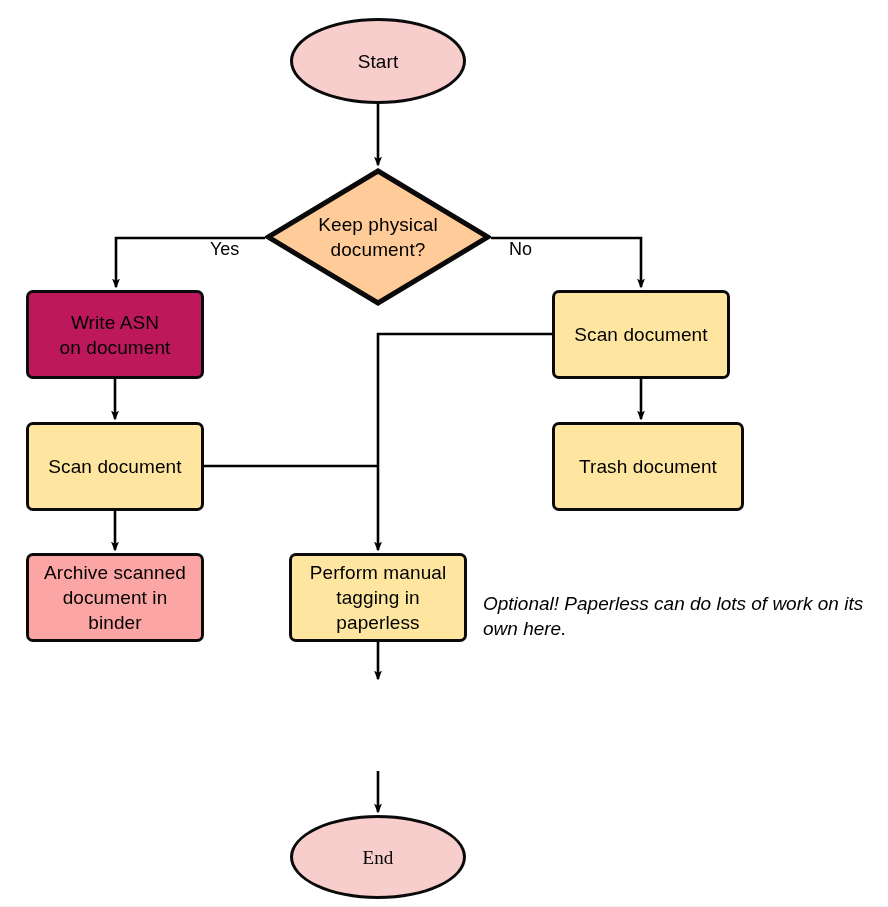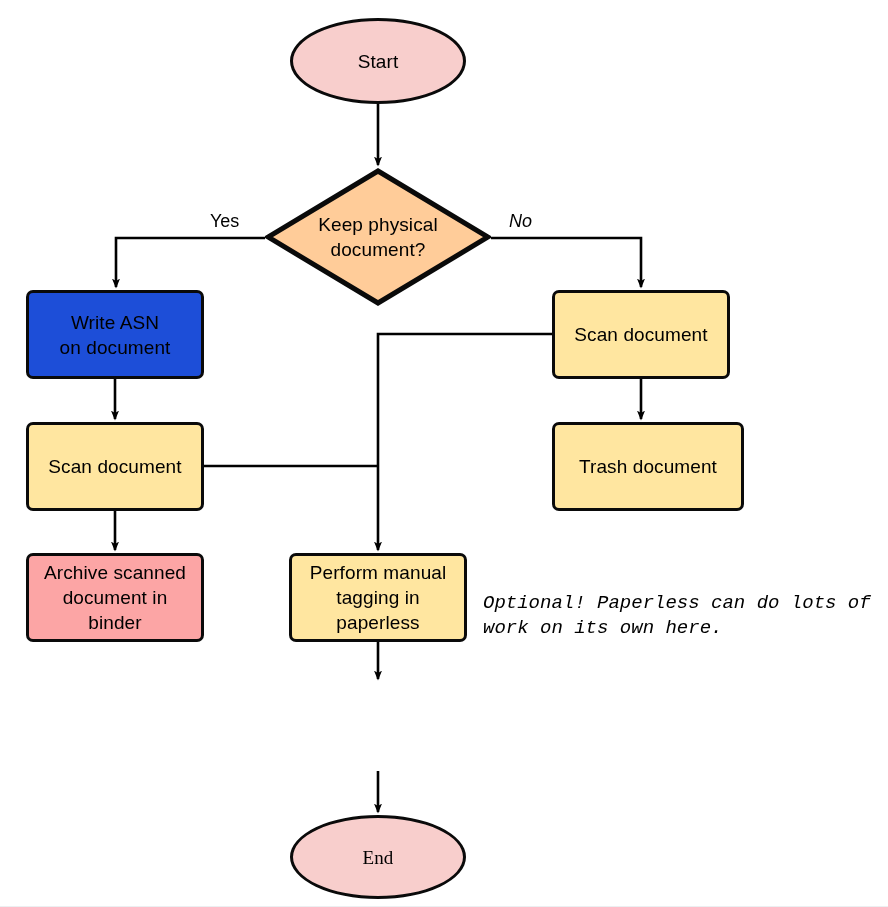--- a/index.html
+++ b/index.html
@@ -69,20 +69,21 @@
     position: relative;
     z-index: 3;
   }
   .edge-label {
     position: absolute;
     font-size: 18px;
     line-height: 21px;
     color: #000000;
     white-space: nowrap;
     z-index: 3;
+    margin-top: 28px;
   }
   .annotation {
     position: absolute;
     font-style: italic;
     font-size: 19px;
     line-height: 25px;
     color: #000000;
     z-index: 3;
   }
 </style>
@@ -127,21 +128,21 @@
       <polygon points="113,3 223,69 113,135 3,69" fill="#ffcc99" stroke="#0a0a0a" stroke-width="5" stroke-linejoin="miter"></polygon>
     </svg>
     <span class="node-label">Keep physical
 document?</span>
   </div>
 
   <div class="node terminator" style="left:290px; top:18px; width:176px; height:86px; background:#f8cecc;">
     <span class="node-label">Start</span>
   </div>
 
-  <div class="node process" style="left:26px; top:290px; width:178px; height:89px; background:#1d4ed8;">
+  <div class="node process" style="left:26px; top:290px; width:178px; height:89px; background:#be185d;">
     <span class="node-label">Write ASN
 on document</span>
   </div>
 
   <div class="node process" style="left:26px; top:422px; width:178px; height:89px; background:#ffe6a0;">
     <span class="node-label">Scan document</span>
   </div>
 
   <div class="node process" style="left:26px; top:553px; width:178px; height:89px; background:#fca5a5;">
     <span class="node-label">Archive scanned
@@ -162,17 +163,17 @@
 tagging in
 paperless</span>
   </div>
 
 
   <div class="node terminator" style="left:290px; top:815px; width:176px; height:84px; background:#f8cecc;font-family:Liberation Serif, serif;">
     <span class="node-label">End</span>
   </div>
 
   <div class="edge-label" style="left:210px; top:211px;">Yes</div>
-  <div class="edge-label" style="left:509px; top:211px;font-style:italic;">No</div>
+  <div class="edge-label" style="left:509px; top:211px;">No</div>
 
-  <div class="annotation" style="left:483px; top:591px; width:400px;font-family:Liberation Mono, monospace;">Optional! Paperless can do lots of work on its own here.</div>
+  <div class="annotation" style="left:483px; top:591px; width:400px;">Optional! Paperless can do lots of work on its own here.</div>
 
 </div>
 
 </body></html>

